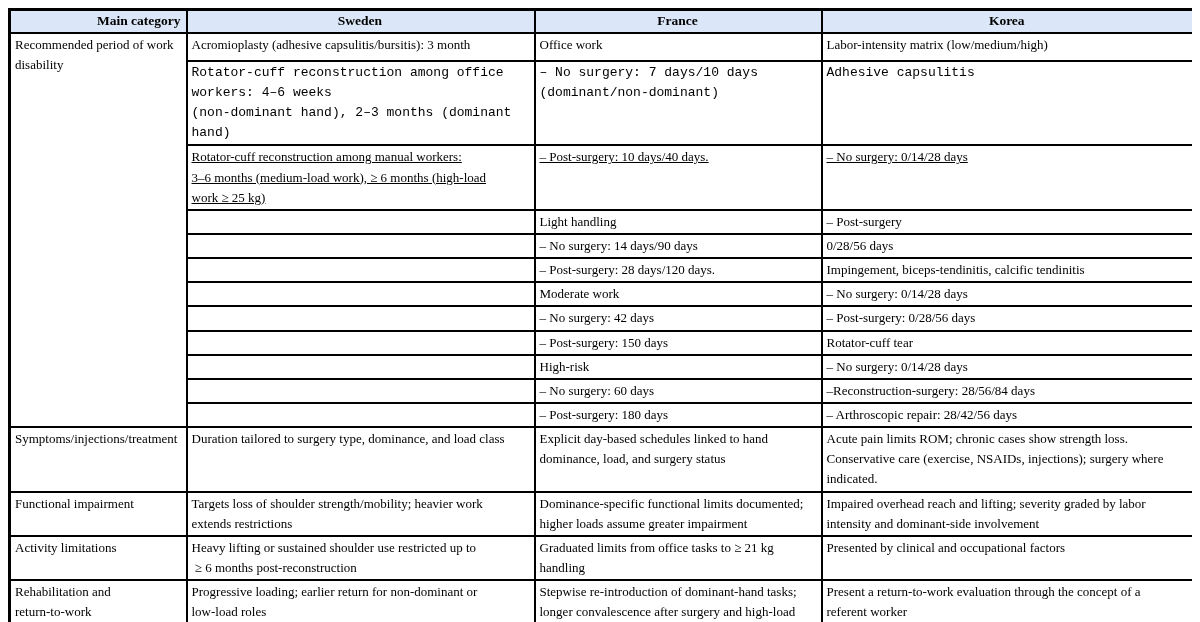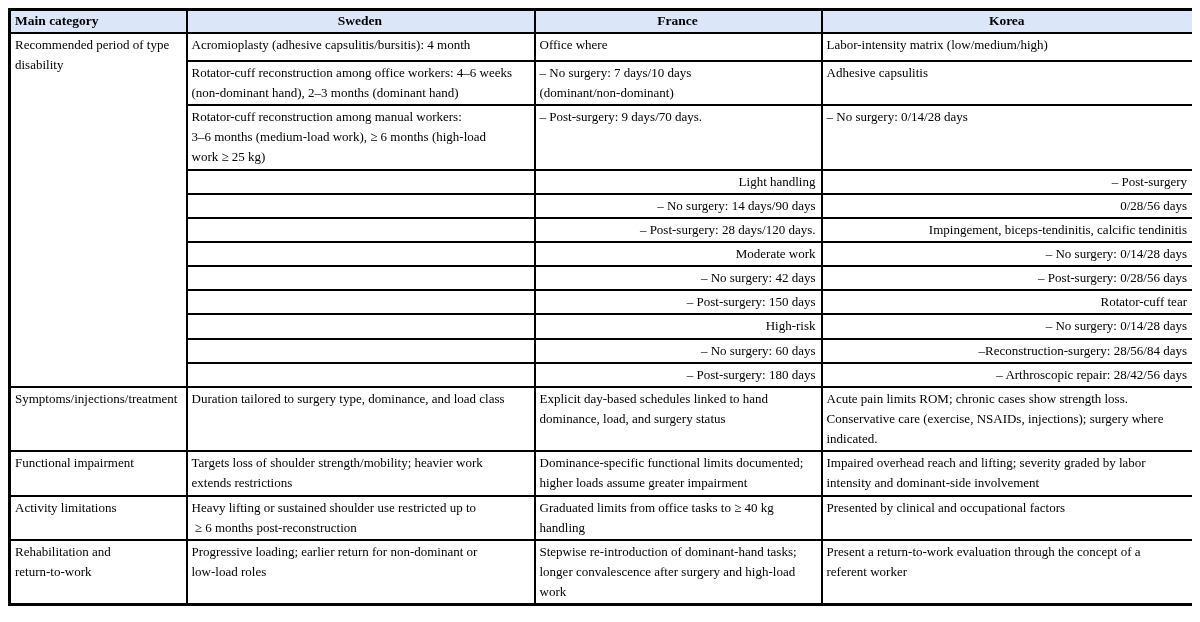--- a/index.html
+++ b/index.html
@@ -32,27 +32,27 @@
     white-space: pre-wrap;
     overflow: hidden;
   }
   table.guidelines th {
     background: var(--header-bg);
     font-weight: bold;
     font-size: 13.5px;
     line-height: 1.4;
   }
   table.guidelines th.cat-head {
-    text-align: left;
+    text-align: right;
   }
   tr.h-header  { height: 23px; }
   tr.h-r1      { height: 28px; }
-  tr.h-r2      { height: 44px; }
-  tr.h-r3      { height: 62px; }
-  tr.h-single  { height: 20px; text-align: right; }
+  tr.h-r2      { height: 44px; font-family: Liberation Mono, monospace; }
+  tr.h-r3      { height: 62px; text-decoration: underline; }
+  tr.h-single  { height: 20px; }
   tr.h-r13     { height: 63px; }
   tr.h-r14     { height: 39px; }
   tr.h-r15     { height: 44px; margin-top: 24px; }
   tr.h-r16     { height: 63px; }
 </style>
 </head>
 <body>
 
 <table class="guidelines">
   <colgroup>
@@ -63,38 +63,38 @@
   </colgroup>
   <tbody>
     <tr class="h-header">
       <th class="cat-head">Main category</th>
       <th>Sweden</th>
       <th>France</th>
       <th>Korea</th>
     </tr>
 
     <tr class="h-r1">
-      <td rowspan="12">Recommended period of type
+      <td rowspan="12">Recommended period of work
 disability</td>
-      <td>Acromioplasty (adhesive capsulitis/bursitis): 4 month</td>
-      <td>Office where</td>
+      <td>Acromioplasty (adhesive capsulitis/bursitis): 3 month</td>
+      <td>Office work</td>
       <td>Labor-intensity matrix (low/medium/high)</td>
     </tr>
     <tr class="h-r2">
       <td>Rotator-cuff reconstruction among office workers: 4–6 weeks
 (non-dominant hand), 2–3 months (dominant hand)</td>
       <td>– No surgery: 7 days/10 days
 (dominant/non-dominant)</td>
       <td>Adhesive capsulitis</td>
     </tr>
     <tr class="h-r3">
       <td>Rotator-cuff reconstruction among manual workers:
 3–6 months (medium-load work), ≥ 6 months (high-load
 work ≥ 25 kg)</td>
-      <td>– Post-surgery: 9 days/70 days.</td>
+      <td>– Post-surgery: 10 days/40 days.</td>
       <td>– No surgery: 0/14/28 days</td>
     </tr>
     <tr class="h-single">
       <td></td>
       <td>Light handling</td>
       <td>– Post-surgery</td>
     </tr>
     <tr class="h-single">
       <td></td>
       <td>– No surgery: 14 days/90 days</td>
@@ -151,21 +151,21 @@
 extends restrictions</td>
       <td>Dominance-specific functional limits documented;
 higher loads assume greater impairment</td>
       <td>Impaired overhead reach and lifting; severity graded by labor
 intensity and dominant-side involvement</td>
     </tr>
     <tr class="h-r15">
       <td>Activity limitations</td>
       <td>Heavy lifting or sustained shoulder use restricted up to
  ≥ 6 months post-reconstruction</td>
-      <td>Graduated limits from office tasks to ≥ 40 kg
+      <td>Graduated limits from office tasks to ≥ 21 kg
 handling</td>
       <td>Presented by clinical and occupational factors</td>
     </tr>
     <tr class="h-r16">
       <td>Rehabilitation and
 return-to-work</td>
       <td>Progressive loading; earlier return for non-dominant or
 low-load roles</td>
       <td>Stepwise re-introduction of dominant-hand tasks;
 longer convalescence after surgery and high-load

